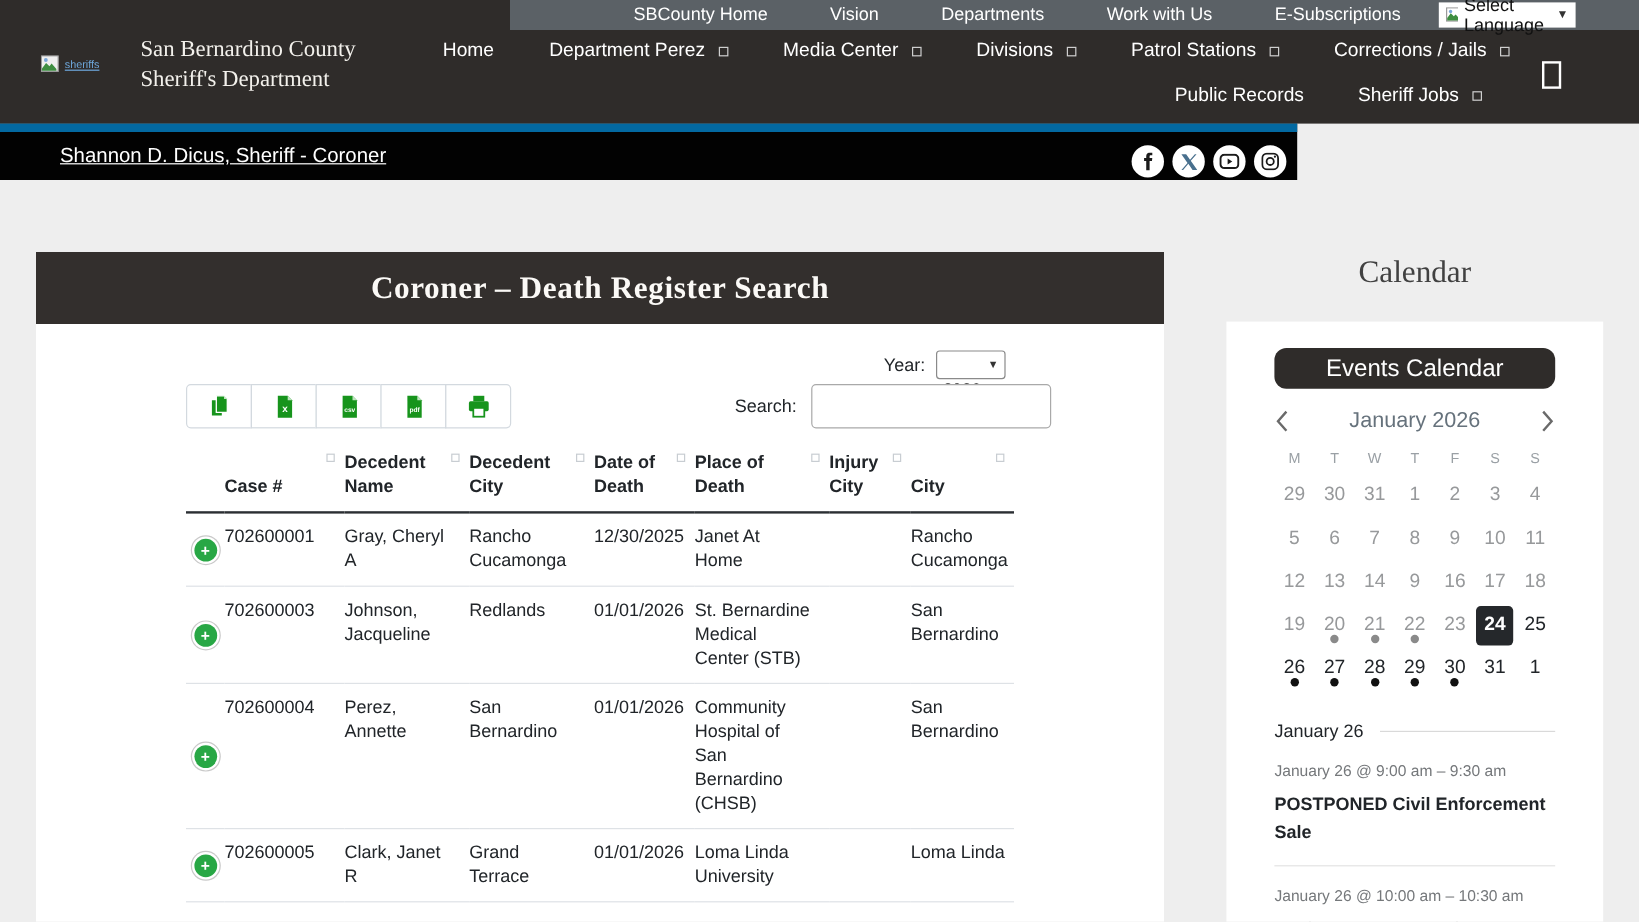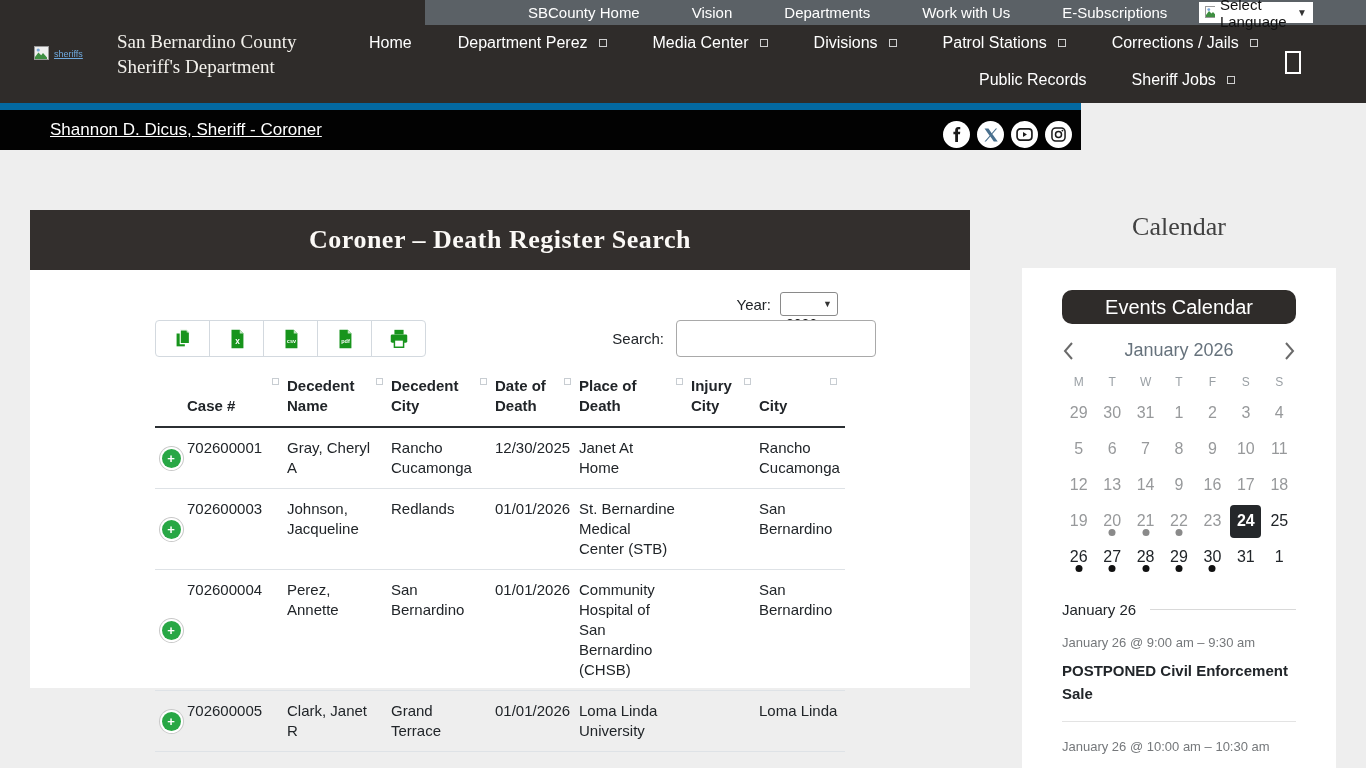--- a/index.html
+++ b/index.html
@@ -30,21 +30,21 @@
   #crumbbar { position:absolute; top:103px; left:0; width:1081px; height:47px; background:#020202;
               border-top:7px solid #0369a1; display:flex; align-items:center; }
   #crumb-link { color:#fff; font-size:17px; text-decoration:underline; margin-left:50px; cursor:pointer; }
   #social { position:absolute; right:9px; top:11px; display:flex; gap:7px; }
   .soc { width:27px; height:27px; border-radius:50%; background:#fff; display:flex; align-items:center; justify-content:center; cursor:pointer; }
 
   
   #page-title-bar { position:absolute; left:30px; top:210px; width:940px; height:60px; background:#332f2d;
                     display:flex; align-items:center; justify-content:center; }
   #page-title-bar h1 { color:#fbf9f6; font-family:"Liberation Serif", serif; font-size:26px; font-weight:bold; letter-spacing:.5px; }
-  #card { position:absolute; left:30px; top:270px; width:940px; height:418px; background:#fff; }
+  #card { position:absolute; left:30px; top:270px; width:940px; height:498px; background:#fff; }
 
   #year-wrap { position:absolute; top:22px; right:132px; display:flex; align-items:center; gap:9px; }
   #year-wrap .lbl { font-size:15px; color:#212529; }
   #year-select { width:58px; height:24px; border:1px solid #8a8a8a; border-radius:3px; background:#fff;
                  display:flex; align-items:center; justify-content:space-between; padding:0 5px; cursor:pointer; }
   #year-select .val { font-size:14px; color:#111;margin-top:40px; }
   #year-select .arr { font-size:9px; color:#333; }
 
   #export-group { position:absolute; left:125px; top:50px; display:flex; }
   .exp-btn { width:55px; height:37px; background:#fff; border:1px solid #d3d9df; margin-left:-1px;

